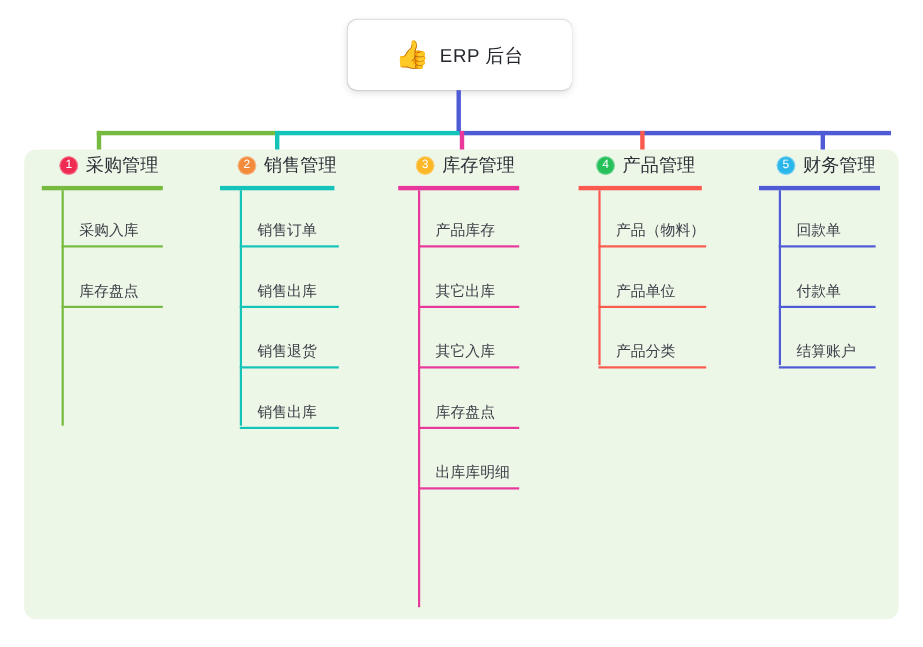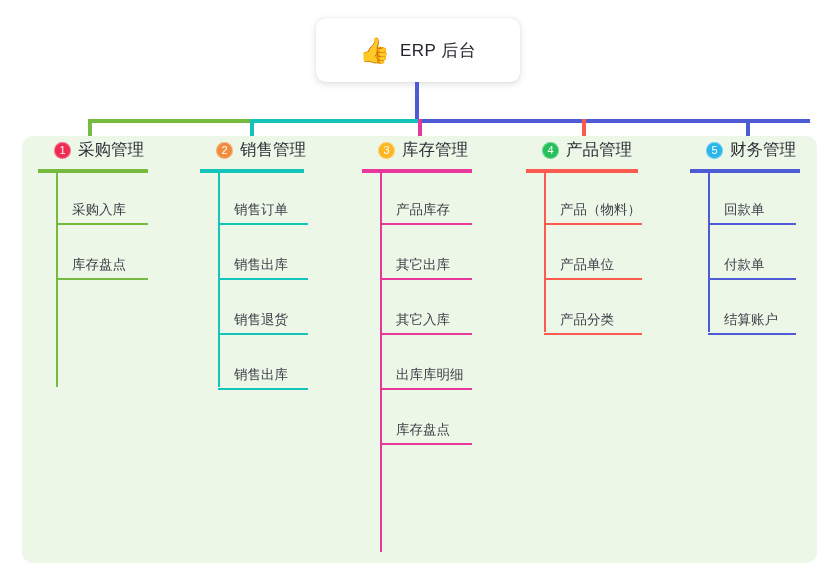--- a/index.html
+++ b/index.html
@@ -164,25 +164,25 @@
             </div>
             <div class="item">
               <span class="item-label">其它出库</span>
               <div class="item-rule" style="width: 92px; background: rgb(232, 56, 155);"></div>
             </div>
             <div class="item">
               <span class="item-label">其它入库</span>
               <div class="item-rule" style="width: 92px; background: rgb(232, 56, 155);"></div>
             </div>
             <div class="item">
+              <span class="item-label">库存盘点</span>
+              <div class="item-rule" style="width: 92px; background: rgb(232, 56, 155);"></div>
+            </div>
+            <div class="item">
               <span class="item-label">出库库明细</span>
-              <div class="item-rule" style="width: 92px; background: rgb(232, 56, 155);"></div>
-            </div>
-            <div class="item">
-              <span class="item-label">库存盘点</span>
               <div class="item-rule" style="width: 92px; background: rgb(232, 56, 155);"></div>
             </div>
           </div>
         </div>
         <div class="col" style="left: 504px;">
           <div class="col-head">
             <span class="badge" style="background: rgb(37, 192, 90);">4</span>
             <span class="col-title">产品管理</span>
           </div>
           <div class="head-rule" style="width: 112px; background: rgb(251, 90, 79);"></div>

